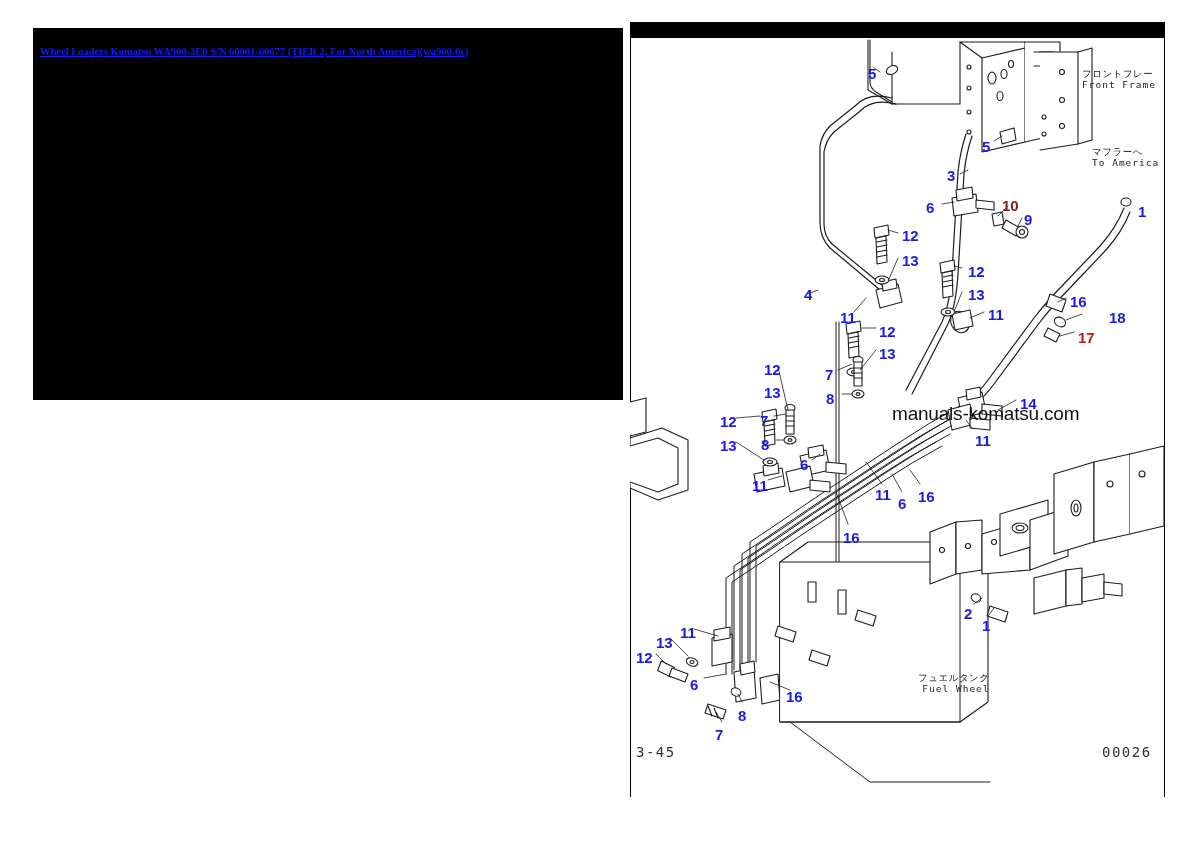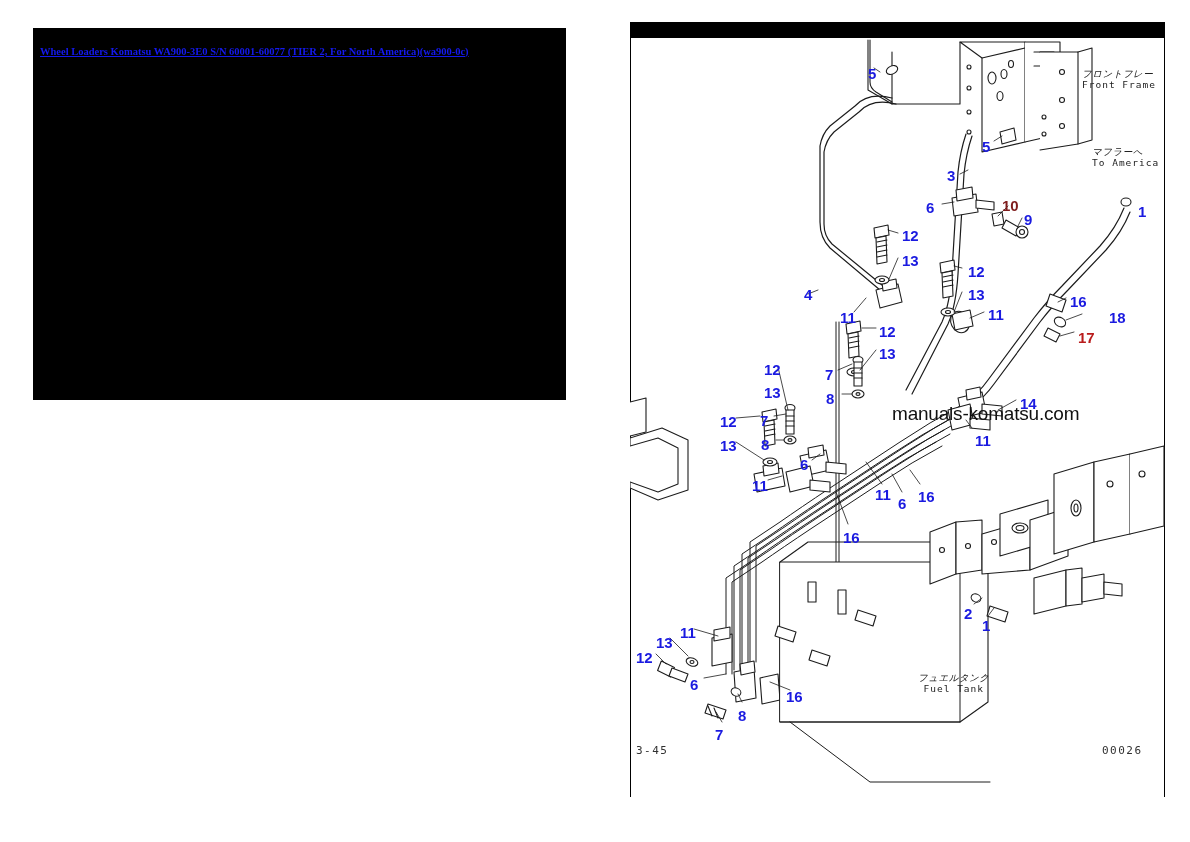--- a/index.html
+++ b/index.html
@@ -13,21 +13,21 @@
     position: relative;
     overflow: hidden;
     font-family: "Liberation Sans", sans-serif;
   }
 
   
   #left-panel {
     position: absolute;
     left: 33px;
     top: 28px;
-    width: 533px;
+    width: 590px;
     height: 372px;
     background: #000000;
   }
   #title-link {
     position: absolute;
     left: 7px;
     top: 18px;
     color: #1419ee;
     font-family: "Liberation Serif", serif;
     font-size: 10.5px;
@@ -84,29 +84,29 @@
 
   
   .caption {
     position: absolute;
     color: #202020;
     font-family: "DejaVu Sans Mono", monospace;
     font-size: 9.5px;
     line-height: 11px;
     white-space: nowrap;
   }
-  .caption .jp { display: block; letter-spacing: 0.5px; font-style: italic; }
-  .caption .en { display: block; letter-spacing: 1px; }
+  .caption .jp { display: block; letter-spacing: 0.5px; }
+  .caption .en { display: block; letter-spacing: 1px; text-align: right; }
 
   
   .corner-code {
     position: absolute;
     color: #303030;
     font-family: "DejaVu Sans Mono", monospace;
-    font-size: 11px;
+    font-size: 14px;
     letter-spacing: 1.5px;
     white-space: nowrap;
   }
 
   
   #watermark {
     position: absolute;
     color: #111111;
     font-family: "Liberation Sans", sans-serif;
     font-size: 19px;
@@ -446,21 +446,21 @@
   <div class="caption" style="left:452px; top:46px;">
     <span class="jp">フロントフレー</span>
     <span class="en">Front Frame</span>
   </div>
   <div class="caption" style="left:462px; top:124px;">
     <span class="jp">マフラーへ</span>
     <span class="en">To America</span>
   </div>
   <div class="caption" style="left:288px; top:650px; text-align:center;">
     <span class="jp">フュエルタンク</span>
-    <span class="en">Fuel Tank</span>
+    <span class="en">Fuel Wheel</span>
   </div>
 
   <div id="watermark" style="left:262px; top:382px;">manuals-komatsu.com</div>
 
   <div class="corner-code" style="left:6px; top:722px;">3-45</div>
   <div class="corner-code" style="left:472px; top:722px;">00026</div>
 
   <div id="callout-layer">
       <div class="callout" style="left: 238px; top: 44px; color: rgb(26, 26, 224);">5</div>
       <div class="callout" style="left: 352px; top: 117px; color: rgb(26, 26, 224);">5</div>

